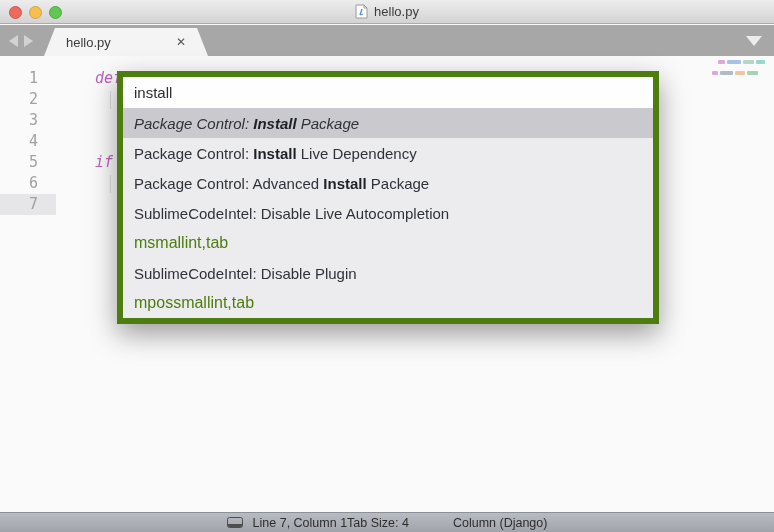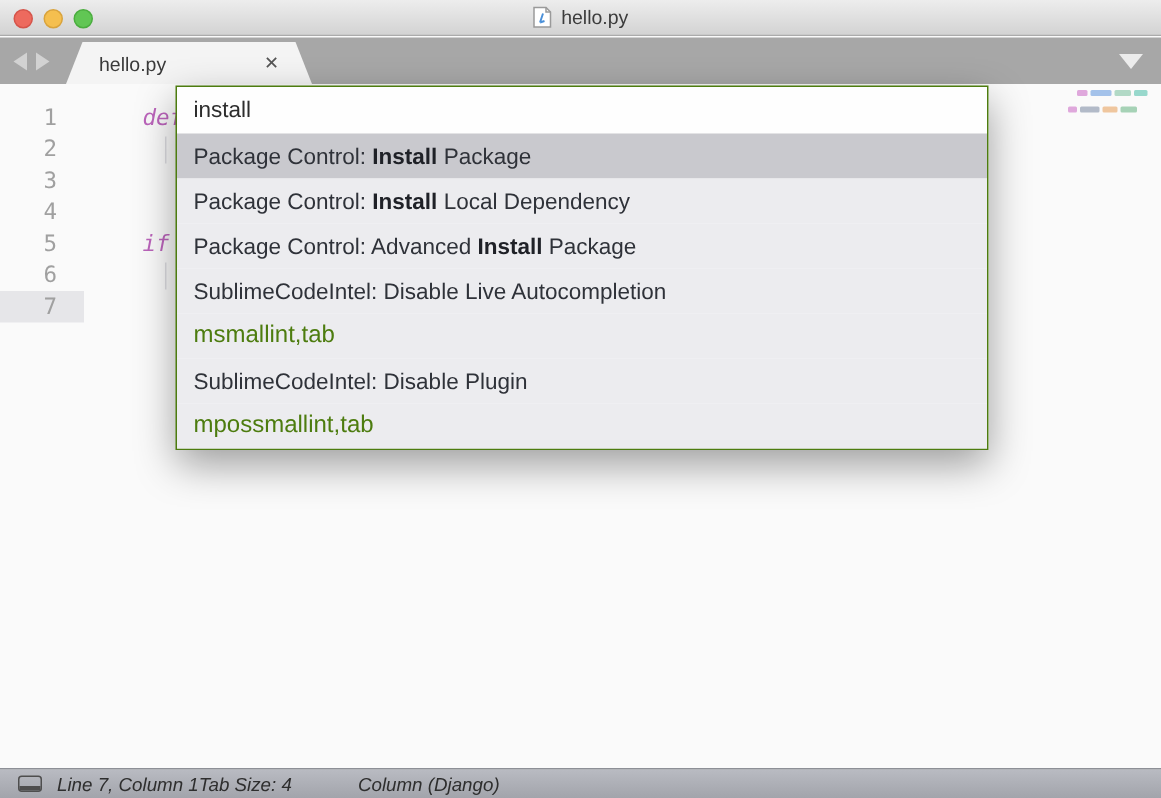--- a/index.html
+++ b/index.html
@@ -47,36 +47,36 @@
   .tok-keyword { color:var(--keyword,#bb64bb); font-style:italic; }
   .tok-plain { color:#333; }
   .indent-guide { position:absolute; left:110px; top:2px; width:1px; height:18px; background:#dcdce0; }
 
   
   .minimap { position:absolute; right:10px; top:1px; width:64px; height:34px; }
   .mm-line { position:absolute; left:0; display:flex; gap:2px; filter:blur(0.5px); }
   .mm-seg { height:4px; border-radius:1px; }
 
   
-  .palette { position:absolute; left:117px; top:57px; width:542px; z-index:20;
-    border:1px solid #4d7c0f; box-shadow:0 10px 26px rgba(0,0,0,.38); }
+  .palette { position:absolute; left:117px; top:71px; width:542px; z-index:20;
+    border:6px solid #4d7c0f; box-shadow:0 10px 26px rgba(0,0,0,.38); }
   .palette-input { display:block; width:100%; height:31px; border:none; outline:none;
     background:#fefefe; padding:0 11px; font-size:15px; color:#2d2d2d;
     font-family:"Liberation Sans", sans-serif; }
   .palette-row { height:30px; display:flex; align-items:center; justify-content:space-between;
     padding:0 11px; background:var(--row-bg,#ececef); font-size:15px; color:#2f3239; }
-  .palette-row.selected { background:var(--selected-row-bg,#c9c9ce); }
+  .palette-row.selected { background:var(--selected-row-bg,#c9c9ce);font-style:italic; }
   .palette-row b { font-weight:bold; color:#1f2127; }
   .row-hint { font-size:16px; color:#4d7c0f; }
 
   
   .statusbar { position:absolute; left:0; top:512px; width:774px; height:20px;
     background:linear-gradient(#b9bbc2,#a2a4ab); border-top:1px solid #8d8f96;
-    display:flex; align-items:center; justify-content:flex-start;
-    font-size:12.5px; color:#2e2e2e; padding:0 12px;font-style:italic; }
+    display:flex; align-items:center; justify-content:center;
+    font-size:12.5px; color:#2e2e2e; padding:0 12px; }
   .status-left { display:flex; align-items:center; gap:10px; }
   .status-right { display:flex; align-items:center; gap:44px; }
   .panel-icon { position:relative; width:16px; height:11px; border:1.5px solid #4e4e4e;
     border-radius:2.5px; background:transparent; }
   .panel-icon::after { content:""; position:absolute; left:0; right:0; bottom:0;
     height:3px; background:#4e4e4e; border-radius:0 0 1.5px 1.5px; }
 </style>
 </head>
 <body>
 
@@ -159,21 +159,21 @@
       </div>
   </div>
 
   <div class="palette">
     <input class="palette-input" value="install" style="">
     <div>
         <div class="palette-row selected">
           <span><span>Package Control: </span><b>Install</b><span> Package</span></span>
         </div>
         <div class="palette-row">
-          <span><span>Package Control: </span><b>Install</b><span> Local Dependency</span></span>
+          <span><span>Package Control: </span><b>Install</b><span> Live Dependency</span></span>
         </div>
         <div class="palette-row">
           <span><span>Package Control: Advanced </span><b>Install</b><span> Package</span></span>
         </div>
         <div class="palette-row">
           <span><span>SublimeCodeIntel: Disable Live Autocompletion</span></span>
         </div>
         <div class="palette-row">
           <span class="row-hint">msmallint,tab</span>
         </div>

